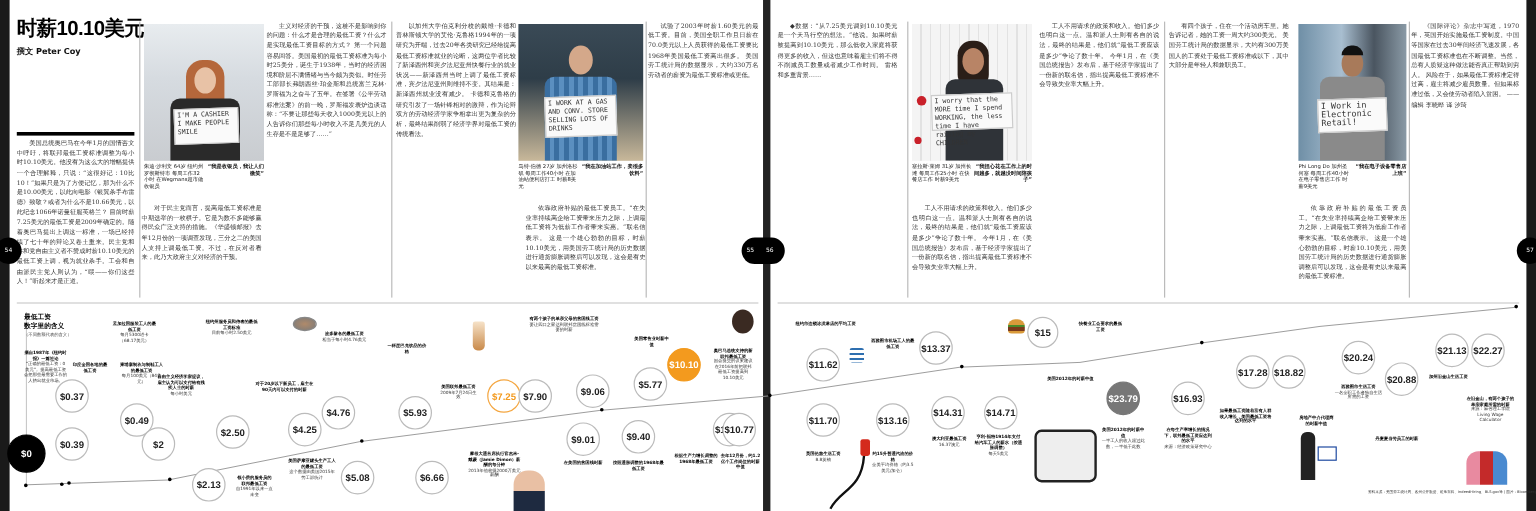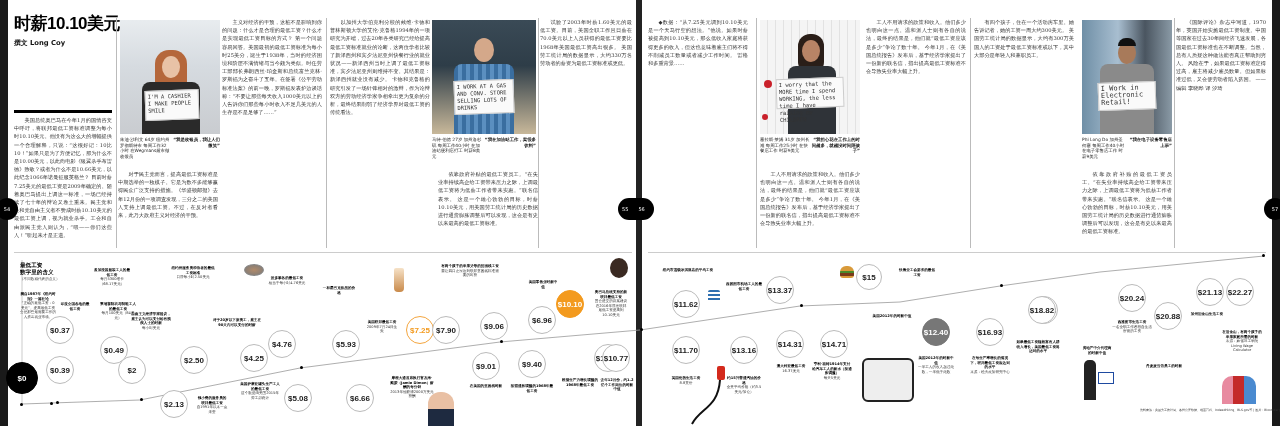--- a/index.html
+++ b/index.html
@@ -45,21 +45,21 @@
 </style>
 </head>
 <body>
 
 <div class="page left"></div>
 <div class="gutter"></div>
 <div class="page right"></div>
 
 <div class="headline">时薪10.10美元</div>
 <div class="deck">
-  <div class="byline">撰文 Long Coy</div>
+  <div class="byline">撰文 Peter Coy</div>
 </div>
 <div class="rule-thick"></div>
 
 <div class="col" style="left:14px;top:116px;width:98px;height:132px;">
   <p>美国总统奥巴马在今年1月的国情咨文中呼吁，将联邦最低工资标准调整为每小时10.10美元。他没有为这么大的增幅提供一个合理解释，只说：“这很好记：10比10！”如果只是为了方便记忆，那为什么不是10.00美元，以此向电影《银翼杀手布雷德》致敬？或者为什么不是10.66美元，以此纪念1066年诺曼征服英格兰？ 目前时薪7.25美元的最低工资是2009年确定的。随着奥巴马提出上调这一标准，一场已经持续了七十年的辩论又卷土重来。民主党和共和党自由主义者不赞成时薪10.10美元的最低工资上调，视为就业杀手。工会和自由派民主党人则认为，“喂——你们这些人！”听起来才是正道。</p>
 </div>
 <div class="col" style="left:118px;top:170px;width:100px;height:78px;">
   <p>对于民主党而言，提高最低工资标准是中期选举的一枚棋子。它是为数不多能够赢得民众广泛支持的措施。《华盛顿邮报》去年12月份的一项调查发现，三分之二的美国人支持上调最低工资。不过，在反对者看来，此乃大政府主义对经济的干预。</p>
 </div>
 <div class="col" style="left:222px;top:18px;width:100px;height:230px;">
@@ -166,35 +166,35 @@
   <div class="bubble" style="left:240px;top:344px;width:28px;height:28px;">$4.25</div>
   <div class="bubble" style="left:268px;top:330px;width:28px;height:28px;">$4.76</div>
   <div class="bubble" style="left:284px;top:384px;width:28px;height:28px;">$5.08</div>
   <div class="bubble" style="left:332px;top:330px;width:28px;height:28px;">$5.93</div>
   <div class="bubble" style="left:346px;top:384px;width:28px;height:28px;">$6.66</div>
   <div class="bubble orange-outline" style="left:406px;top:316px;width:28px;height:28px;">$7.25</div>
   <div class="bubble" style="left:432px;top:316px;width:28px;height:28px;">$7.90</div>
   <div class="bubble" style="left:472px;top:352px;width:28px;height:28px;">$9.01</div>
   <div class="bubble" style="left:480px;top:312px;width:28px;height:28px;">$9.06</div>
   <div class="bubble" style="left:518px;top:350px;width:28px;height:28px;">$9.40</div>
-  <div class="bubble" style="left:528px;top:306px;width:28px;height:28px;">$6.96</div>
+  <div class="bubble" style="left:528px;top:306px;width:28px;height:28px;">$5.77</div>
   <div class="bubble orange-fill" style="left:556px;top:290px;width:28px;height:28px;">$10.10</div>
   <div class="bubble" style="left:594px;top:344px;width:28px;height:28px;">$10.71</div>
   <div class="bubble" style="left:602px;top:344px;width:28px;height:28px;">$10.77</div>
   <div class="bubble" style="left:672px;top:290px;width:28px;height:28px;">$11.62</div>
   <div class="bubble" style="left:672px;top:336px;width:28px;height:28px;">$11.70</div>
   <div class="bubble" style="left:730px;top:336px;width:28px;height:28px;text-align:right;">$13.16</div>
   <div class="bubble" style="left:766px;top:276px;width:28px;height:28px;">$13.37</div>
   <div class="bubble" style="left:776px;top:330px;width:28px;height:28px;">$14.31</div>
   <div class="bubble" style="left:820px;top:330px;width:28px;height:28px;">$14.71</div>
   <div class="bubble" style="left:856px;top:264px;width:26px;height:26px;text-align:center;">$15</div>
-  <div class="bubble gray-fill" style="left:922px;top:318px;width:28px;height:28px;">$12.40</div>
+  <div class="bubble gray-fill" style="left:922px;top:318px;width:28px;height:28px;">$23.79</div>
   <div class="bubble" style="left:976px;top:318px;width:28px;height:28px;text-align:right;">$16.93</div>
   <div class="bubble" style="left:1030px;top:296px;width:28px;height:28px;">$17.28</div>
-  <div class="bubble" style="left:1028px;top:296px;width:28px;height:28px;">$18.82</div>
+  <div class="bubble" style="left:1060px;top:296px;width:28px;height:28px;">$18.82</div>
   <div class="bubble" style="left:1118px;top:284px;width:28px;height:28px;">$20.24</div>
   <div class="bubble" style="left:1154px;top:302px;width:28px;height:28px;">$20.88</div>
   <div class="bubble" style="left:1196px;top:278px;width:28px;height:28px;">$21.13</div>
   <div class="bubble" style="left:1226px;top:278px;width:28px;height:28px;">$22.27</div>
 
   <div class="note" style="left:20px;top:292px;width:36px;"><b>摘自1987年《纽约时报》一篇社论</b><span>“正确的最低工资：0美元”。提高最低工资会把那些最需要工作的人挤出就业市场。</span></div>
   <div class="note" style="left:60px;top:302px;width:30px;">
       <b>印度全国各地的最低工资</b>
     </div>
   <div class="note" style="left:94px;top:268px;width:36px;"><b>孟加拉国服装工人的最低工资</b><span>每月5300塔卡（68.17美元）</span></div>

